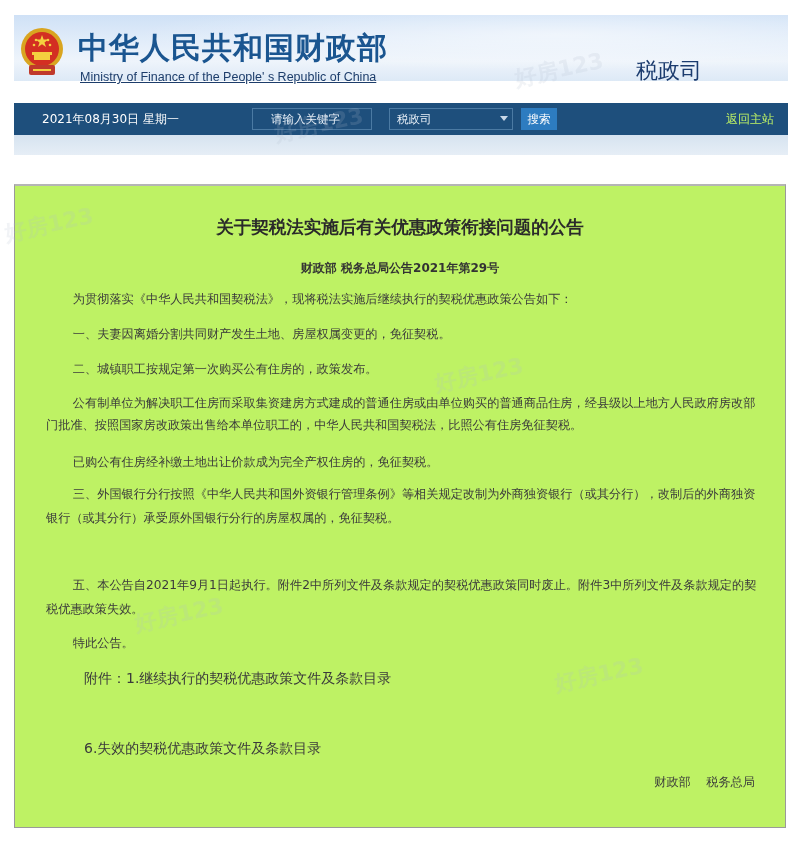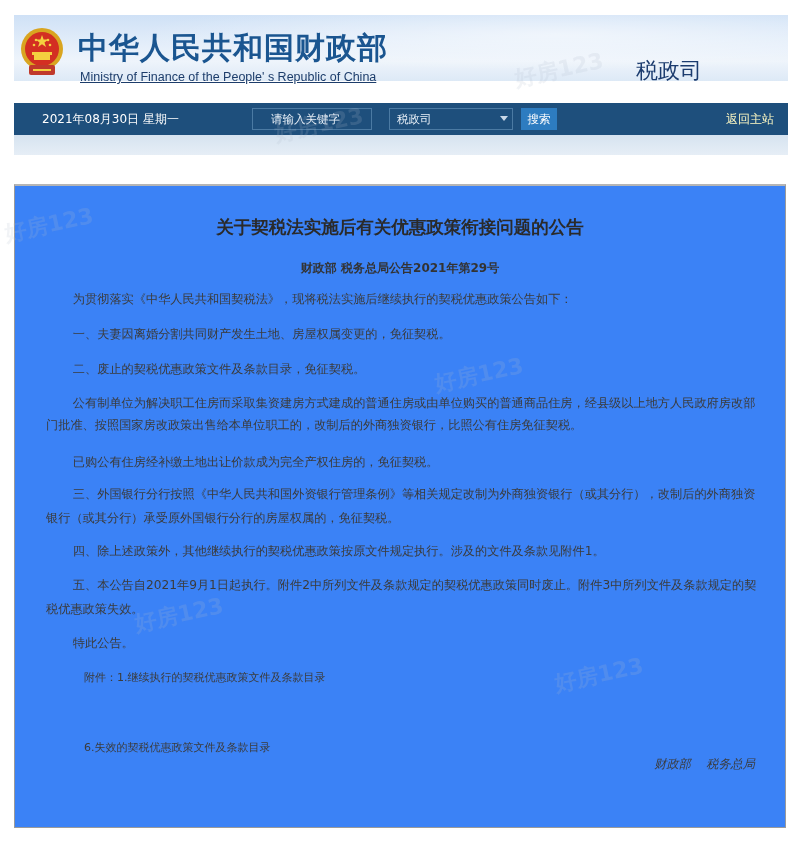--- a/index.html
+++ b/index.html
@@ -50,48 +50,48 @@
     }
     .select-arrow {
       position: absolute; right: 4px; top: 7px; width: 0; height: 0;
       border-left: 4px solid transparent; border-right: 4px solid transparent;
       border-top: 5px solid #c9d8e8;
     }
     .search-button {
       position: absolute; left: 507px; top: 5px; width: 36px; height: 22px;
       background: #2d7cc0; color: #ffffff; font-size: 11.5px; line-height: 22px; text-align: center;
     }
-    .nav-home-link { position: absolute; right: 14px; top: 0; line-height: 32px; font-size: 12px; color: #fef9c3; }
+    .nav-home-link { position: absolute; right: 14px; top: 0; line-height: 32px; font-size: 12px; color: #bef264; }
 
     .subbar {
       position: absolute; left: 0; top: 135px; width: 774px; height: 20px;
       background: linear-gradient(180deg, #d6e3f0 0%, #e6eef6 100%);
     }
 
     
     .breadcrumb { position: absolute; left: 21px; top: 159px; line-height: 20px; font-size: 11.5px; color: #555; margin-top: 48px; }
 
     
     .article {
       position: absolute; left: 0; top: 184px; width: 772px; height: 644px;
-      border: 1px solid #9a9a9a; border-top: 2px solid #b5b5b5; background: #3b82f6;
+      border: 1px solid #9a9a9a; border-top: 2px solid #b5b5b5; background: #bef264;
     }
     .article-title {
       position: absolute; left: 0; top: 29px; width: 770px; text-align: center;
       font-size: 17.5px; font-weight: bold; color: #2a2a2a; line-height: 24px;
     }
     .article-docnum {
       position: absolute; left: 0; top: 73px; width: 770px; text-align: center;
       font-size: 12px; font-weight: bold; color: #333; line-height: 18px;
     }
     .para {
       position: absolute; left: 31px; width: 712px;
       font-size: 12.2px; color: #3b3b3b; line-height: 24px; text-indent: 2.2em;
     }
-    .line { position: absolute; font-size: 11px; color: #3b3b3b; line-height: 20px; }
+    .line { position: absolute; font-size: 14px; color: #3b3b3b; line-height: 20px; }
     .sign { position: absolute; right: 30px; font-size: 12.2px; color: #3b3b3b; line-height: 20px; text-align: right; }
 
     
     .wm {
       position: absolute; font-size: 22px; color: rgba(180,190,205,0.18); font-weight: bold;
       transform: rotate(-12deg); pointer-events: none; white-space: nowrap;
     }
   </style>
 </head>
 <body>
@@ -130,32 +130,31 @@
   <div class="subbar"></div>
 
   <div class="breadcrumb">当前位置：首页&gt;政策发布</div>
 
   <div class="article">
     <div class="article-title">关于契税法实施后有关优惠政策衔接问题的公告</div>
     <div class="article-docnum">财政部 税务总局公告2021年第29号</div>
 
     <div class="para" style="top:101px;">为贯彻落实《中华人民共和国契税法》，现将税法实施后继续执行的契税优惠政策公告如下：</div>
     <div class="para" style="top:136px;">一、夫妻因离婚分割共同财产发生土地、房屋权属变更的，免征契税。</div>
-    <div class="para" style="top:171px;">二、废止的契税优惠政策文件及条款目录，免征契税。</div>
-    <div class="para" style="top:206px; line-height:22px;">公有制单位为解决职工住房而采取集资建房方式建成的普通住房或由单位购买的普通商品住房，经县级以上地方人民政府房改部门批准、按照国家房改政策出售给本单位职工的，改制后的外商独资银行，比照公有住房免征契税。</div>
+    <div class="para" style="top:171px;">二、城镇职工按规定第一次购买公有住房的，政策发布。</div>
+    <div class="para" style="top:206px; line-height:22px;">公有制单位为解决职工住房而采取集资建房方式建成的普通住房或由单位购买的普通商品住房，经县级以上地方人民政府房改部门批准、按照国家房改政策出售给本单位职工的，中华人民共和国契税法，比照公有住房免征契税。</div>
     <div class="para" style="top:264px;">已购公有住房经补缴土地出让价款成为完全产权住房的，免征契税。</div>
     <div class="para" style="top:296px; line-height:24px;">三、外国银行分行按照《中华人民共和国外资银行管理条例》等相关规定改制为外商独资银行（或其分行），改制后的外商独资银行（或其分行）承受原外国银行分行的房屋权属的，免征契税。</div>
-    <div class="para" style="top:353px;">四、除上述政策外，其他继续执行的契税优惠政策按原文件规定执行。涉及的文件及条款见附件1。</div>
     <div class="para" style="top:387px; line-height:24px;">五、本公告自2021年9月1日起执行。附件2中所列文件及条款规定的契税优惠政策同时废止。附件3中所列文件及条款规定的契税优惠政策失效。</div>
     <div class="para" style="top:445px;">特此公告。</div>
 
     <div class="line" style="left:69px; top:482px;">附件：1.继续执行的契税优惠政策文件及条款目录</div>
     <div class="line" style="left:69px; top:552px;">6.失效的契税优惠政策文件及条款目录</div>
 
-    <div class="sign" style="top:568px; white-space:pre;font-style:italic;">财政部    税务总局</div>
+    <div class="sign" style="top:586px; white-space:pre;">财政部    税务总局</div>
     <div class="sign" style="top:647px;margin-top:27px;">2021年8月27日</div>
   </div>
 
   <div class="wm" style="left:260px; top:110px;">好房123</div>
   <div class="wm" style="left:500px; top:55px;">好房123</div>
   <div class="wm" style="left:-10px; top:210px;">好房123</div>
   <div class="wm" style="left:420px; top:360px;">好房123</div>
   <div class="wm" style="left:120px; top:600px;">好房123</div>
   <div class="wm" style="left:540px; top:660px;">好房123</div>
 </div>

